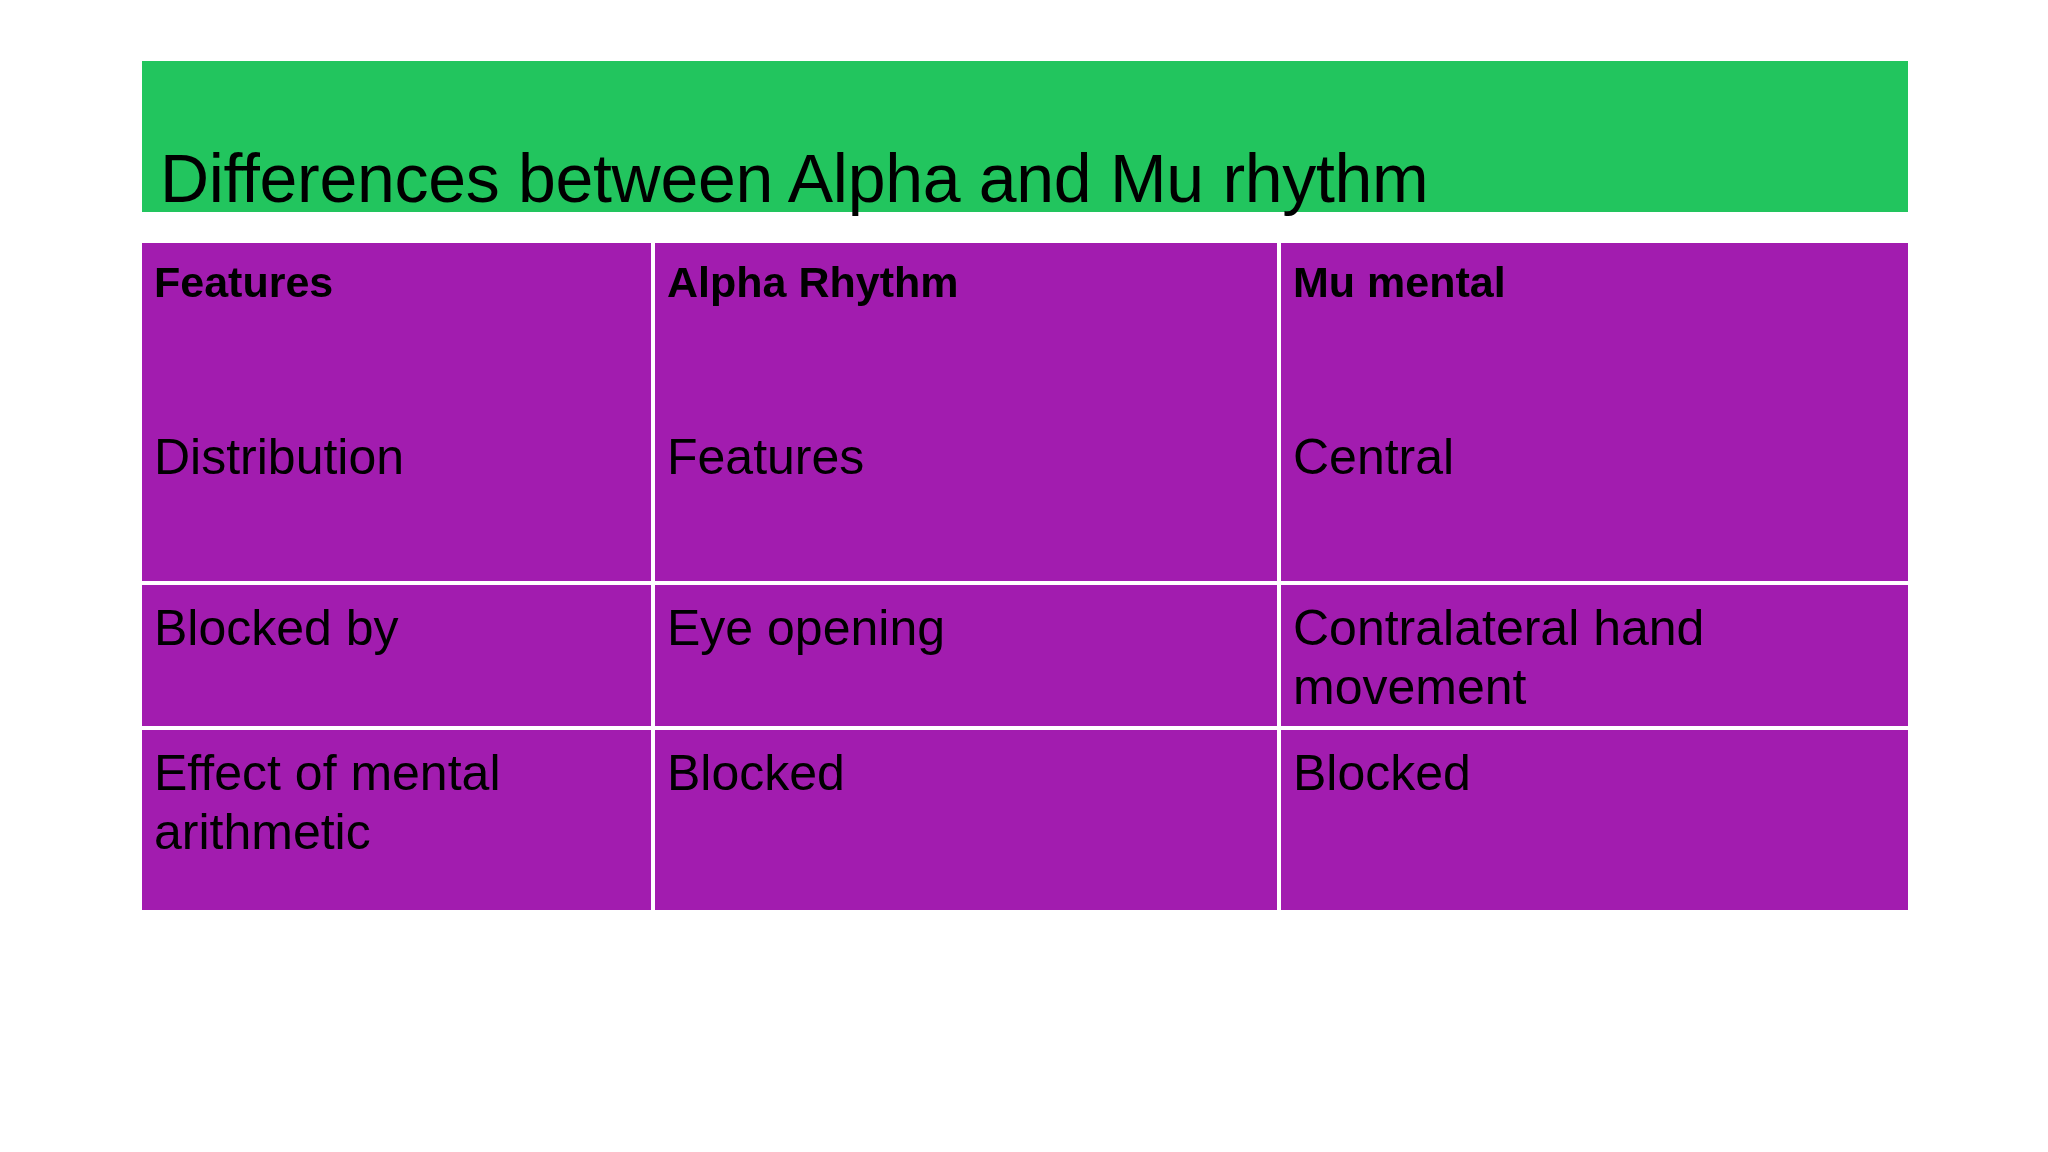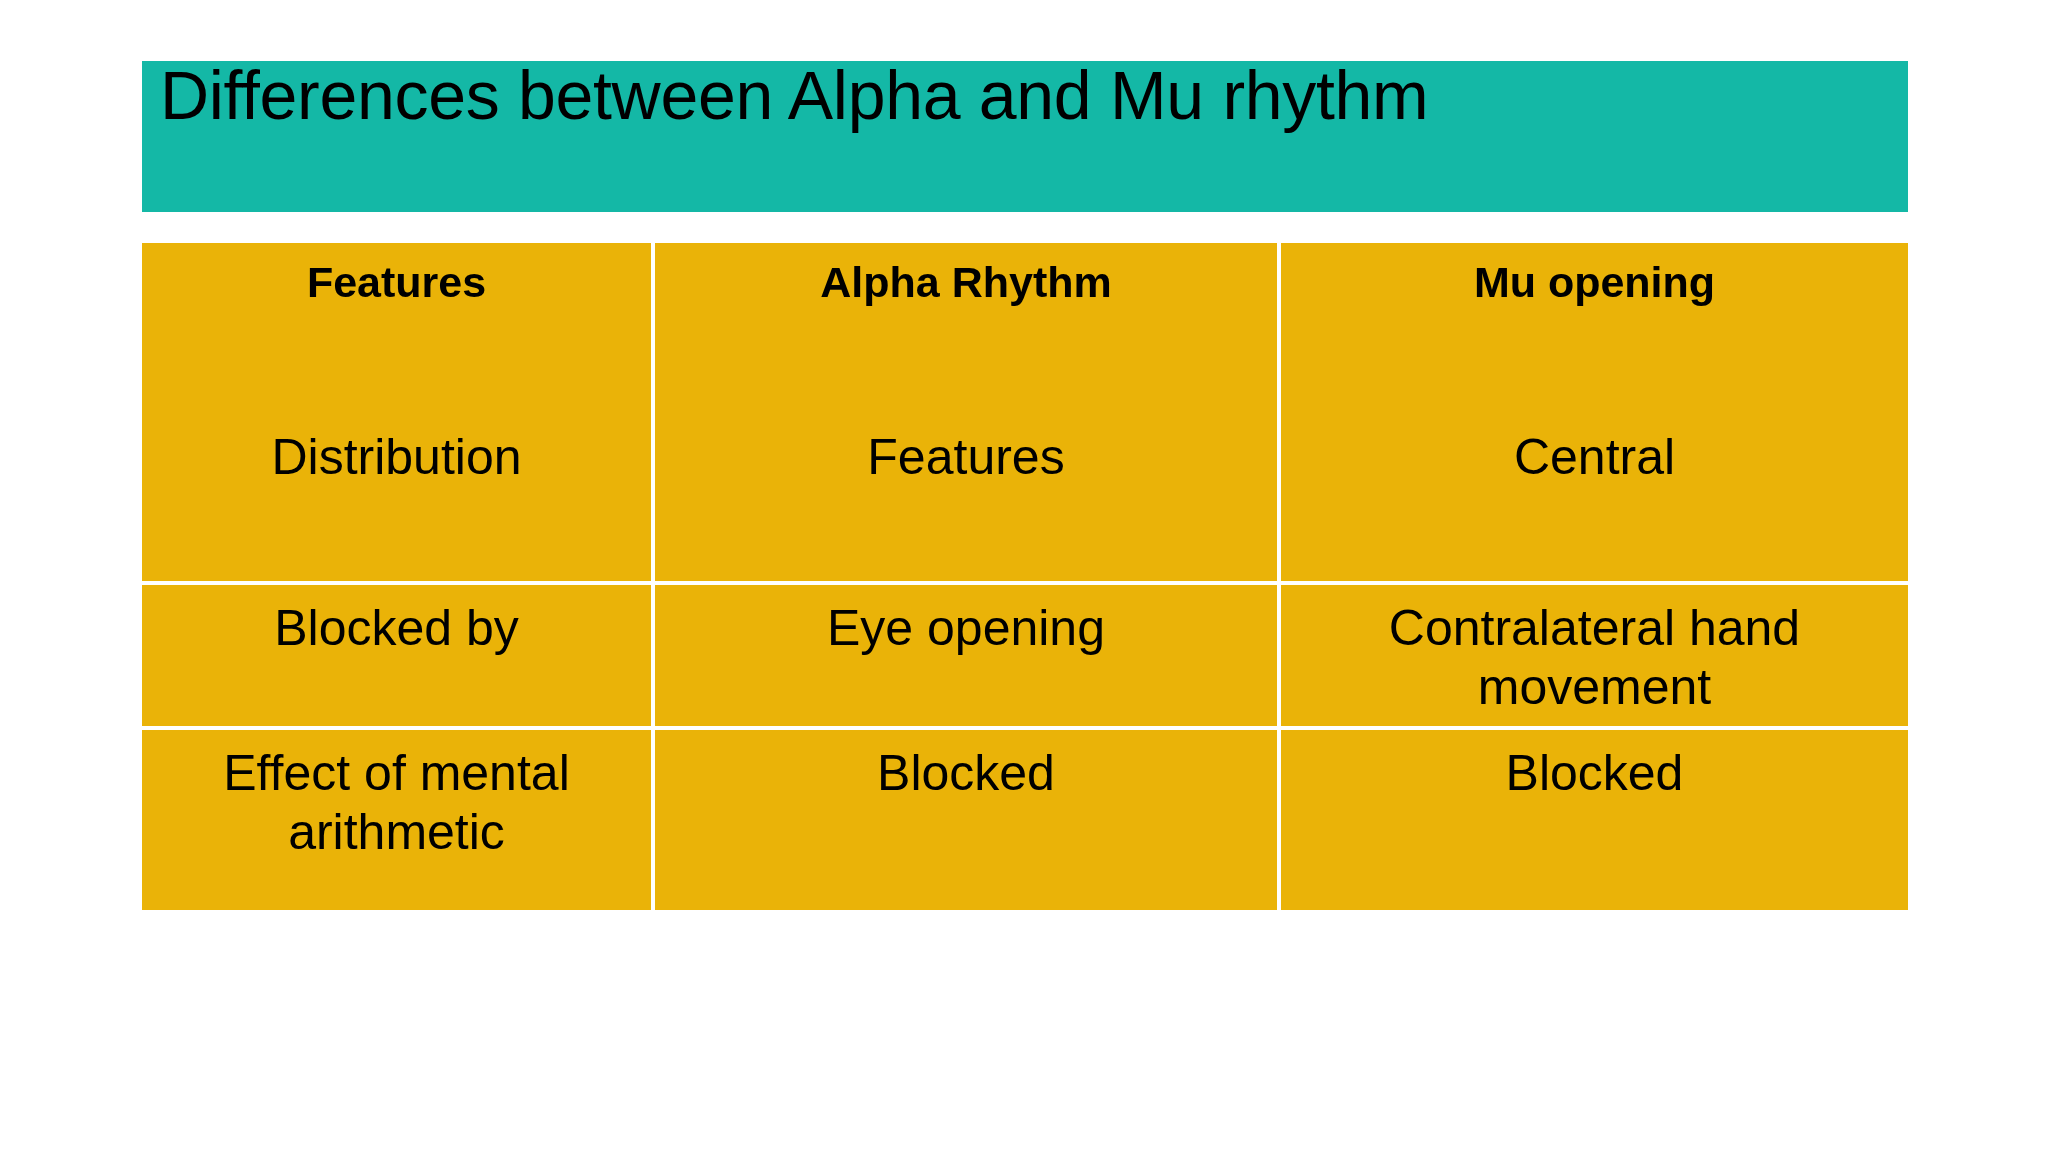--- a/index.html
+++ b/index.html
@@ -24,24 +24,24 @@
     background: #ffffff;
   }
 
   
   .title-banner {
     position: absolute;
     left: 142px;
     top: 61px;
     width: 1766px;
     height: 151px;
-    background: #14b8a6;
+    background: #22c55e;
     box-sizing: border-box;
     display: flex;
-    align-items: flex-start;
+    align-items: flex-end;
   }
   .title-text {
     font-size: 68px;
     font-weight: 400;
     line-height: 1.0;
     letter-spacing: -0.3px;
     color: #000000;
     padding-left: 18px;
     white-space: nowrap;
   }
@@ -55,25 +55,25 @@
     border-collapse: separate;
     border-spacing: 0;
     table-layout: fixed;
   }
   .cmp-table col.c1 { width: 513px; }
   .cmp-table col.c2 { width: 626px; }
   .cmp-table col.c3 { width: 627px; }
 
   .cmp-table td,
   .cmp-table th {
-    background: #eab308;
+    background: #a21caf;
     border-right: 4px solid #ffffff;
     border-bottom: 4px solid #ffffff;
     vertical-align: top;
-    text-align: center;
+    text-align: left;
     padding: 14px 12px 0 12px;
     box-sizing: border-box;
     color: #000000;
   }
   .cmp-table tr > :last-child { border-right: none; }
   .cmp-table tr:last-child > * { border-bottom: none; }
 
   .cmp-table thead th {
     height: 171px;
     font-size: 43px;
@@ -104,21 +104,21 @@
     <colgroup>
       <col class="c1">
       <col class="c2">
       <col class="c3">
     </colgroup>
 
     <thead>
       <tr>
         <th>Features</th>
         <th>Alpha Rhythm</th>
-        <th>Mu opening</th>
+        <th>Mu mental</th>
       </tr>
     </thead>
 
     <tbody>
       <tr class="row-h1">
         <td>Distribution</td>
         <td>Features</td>
         <td>Central</td>
       </tr>
 

